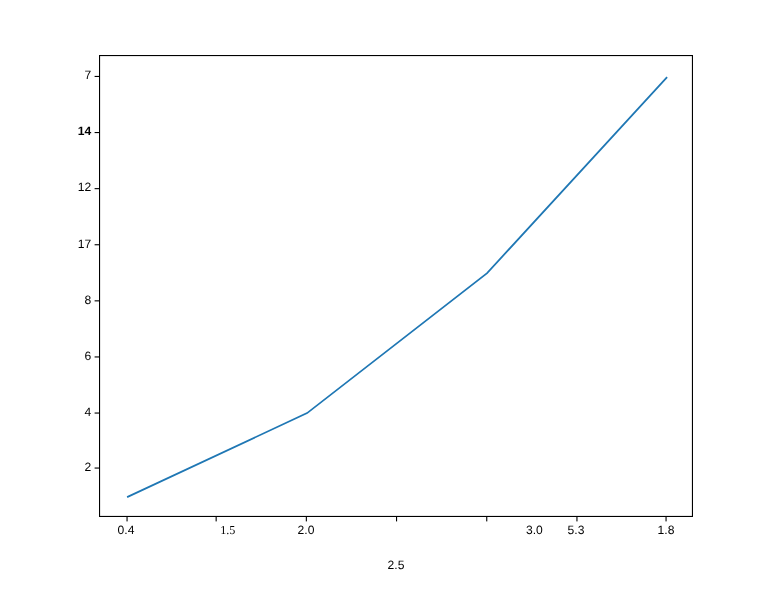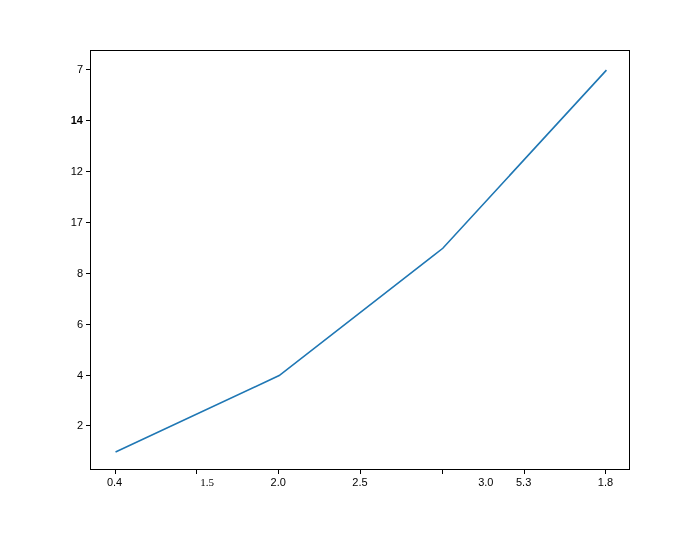--- a/index.html
+++ b/index.html
@@ -77,21 +77,21 @@
   <div class="plot-area">
     <svg class="line-svg">
       <polyline id="data-line" class="data-line" points="24.55,400.91 188.18,324.55 351.82,197.27 515.45,19.09" style="stroke: rgb(31, 119, 180);"></polyline>
     </svg>
   </div>
 
   <div id="xtick-labels">
       <div class="tick-label-x" style="left: 114.545px;">0.4</div>
       <div class="tick-label-x" style="left: 207px; font-family: Liberation Serif, serif;">1.5</div>
       <div class="tick-label-x" style="left: 278.182px;">2.0</div>
-      <div class="tick-label-x" style="left: 360px;">2.5</div>
+      <div class="tick-label-x" style="left: 360px; margin-top: 32px;">2.5</div>
       <div class="tick-label-x" style="left: 441.818px; margin-left: 44px;">3.0</div>
       <div class="tick-label-x" style="left: 523.636px;">5.3</div>
       <div class="tick-label-x" style="left: 605.455px;">1.8</div>
     </div>
   <div id="ytick-labels">
       <div class="tick-label-y" style="top: 425.455px;">2</div>
       <div class="tick-label-y" style="top: 374.545px;">4</div>
       <div class="tick-label-y" style="top: 323.636px;">6</div>
       <div class="tick-label-y" style="top: 272.727px;">8</div>
       <div class="tick-label-y" style="top: 221.818px;">17</div>

